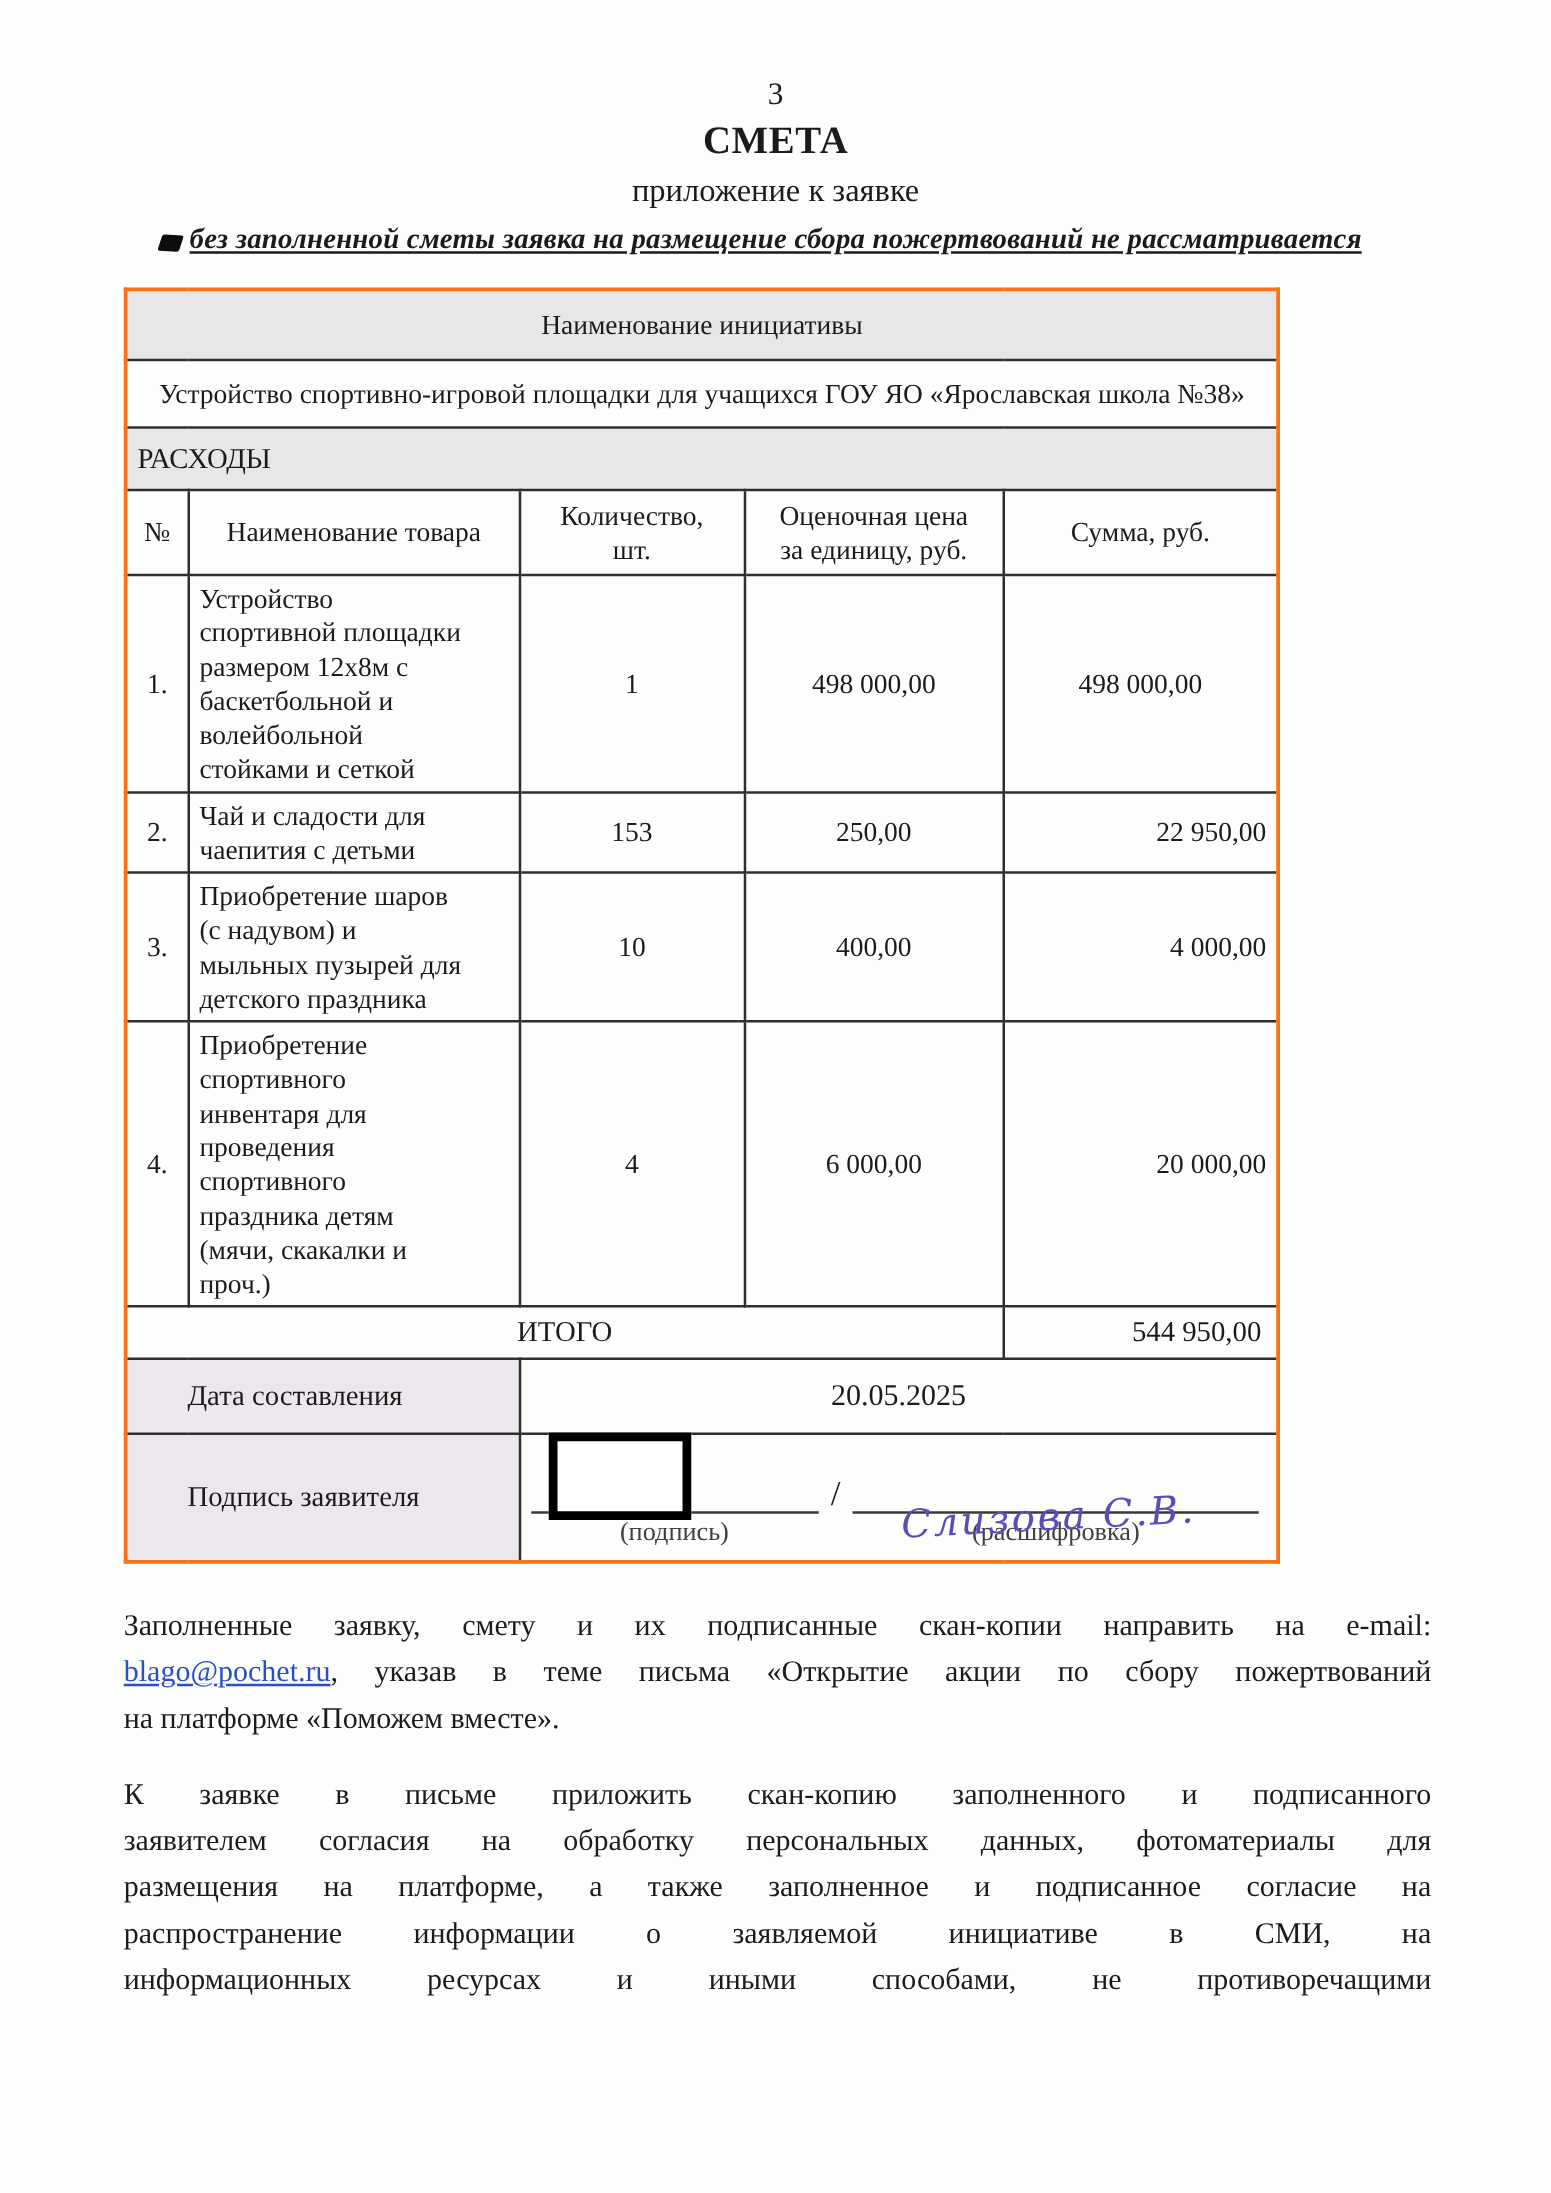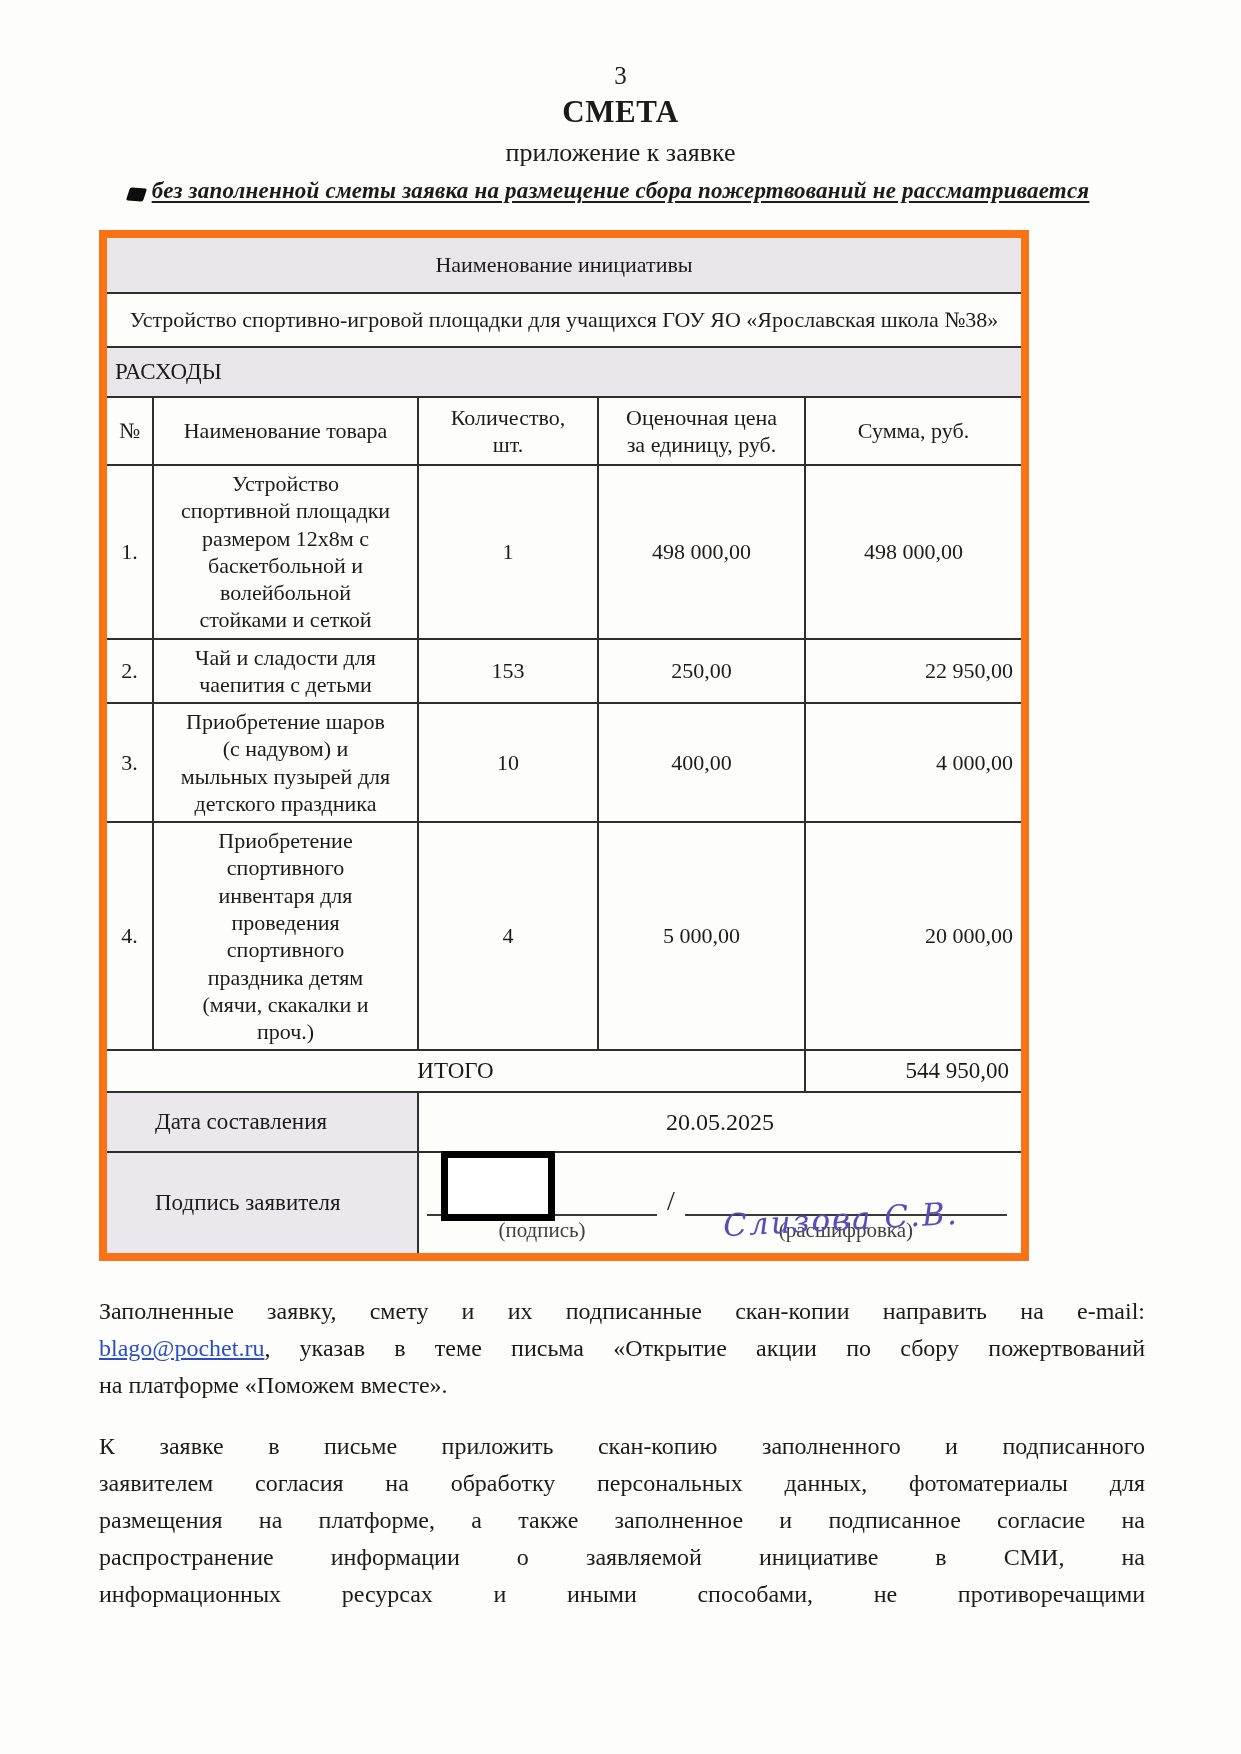--- a/index.html
+++ b/index.html
@@ -16,33 +16,33 @@
   .doc-subtitle { text-align:center; font-size:26px; margin-top:8px; }
   .doc-warning {
     text-align:center; font-size:23px; font-weight:bold; font-style:italic;
     margin-top:10px; text-decoration:underline; text-underline-offset:3px;
     text-decoration-thickness:2px; white-space:nowrap; letter-spacing:0.2px;
   }
 
   
   table.estimate {
     margin-top:26px; border-collapse:collapse; width:922px; table-layout:fixed;
-    font-size:22px; border:8px solid #f97316;
+    font-size:22px; border:3px solid #f97316;
   }
   table.estimate td {
     border:2px solid #2f2f2f; padding:4px 8px; vertical-align:middle;
   }
   .shaded { background:var(--header_shade); }
   .shaded2 { background:var(--label_shade); }
   tr.init-head td { height:46px; text-align:center; }
   tr.init-val td { height:44px; text-align:center; }
   tr.section td { height:40px; text-align:left; font-size:23px; }
   tr.cols td { height:58px; text-align:center; white-space:pre-line; line-height:1.25; }
   td.pre { white-space:pre-line; }
-  td.name-cell { line-height:1.24; padding:6px 6px 6px 12px;text-align:center; }
+  td.name-cell { line-height:1.24; padding:6px 6px 6px 12px; }
   td.num-cell { text-align:center; }
   td.qty-cell, td.price-cell { text-align:center; }
   td.sum-cell { text-align:right; padding-right:24px; }
   td.sum-cell.centered { text-align:center; padding-right:8px; }
   tr.total-row td { height:32px; font-size:23px; }
   tr.total-row td.total-label { text-align:center; }
   tr.total-row td.total-value { text-align:right; padding-right:12px; }
   tr.meta-row td.label-cell { height:50px; padding-left:48px; font-size:23px; }
   tr.meta-row td.value-cell { text-align:center; font-size:24px; }
 
@@ -153,21 +153,21 @@
           <td class="num-cell">4.</td>
           <td class="name-cell pre">Приобретение
 спортивного
 инвентаря для
 проведения
 спортивного
 праздника детям
 (мячи, скакалки и
 проч.)</td>
           <td class="qty-cell">4</td>
-          <td class="price-cell">5 000,00</td>
+          <td class="price-cell">6 000,00</td>
           <td class="sum-cell">20 000,00</td>
         </tr>
 
         <tr class="total-row">
           <td colspan="4" class="total-label">ИТОГО</td>
           <td class="total-value">544 950,00</td>
         </tr>
 
         <tr class="meta-row">
           <td colspan="2" class="label-cell shaded2">Дата составления</td>

